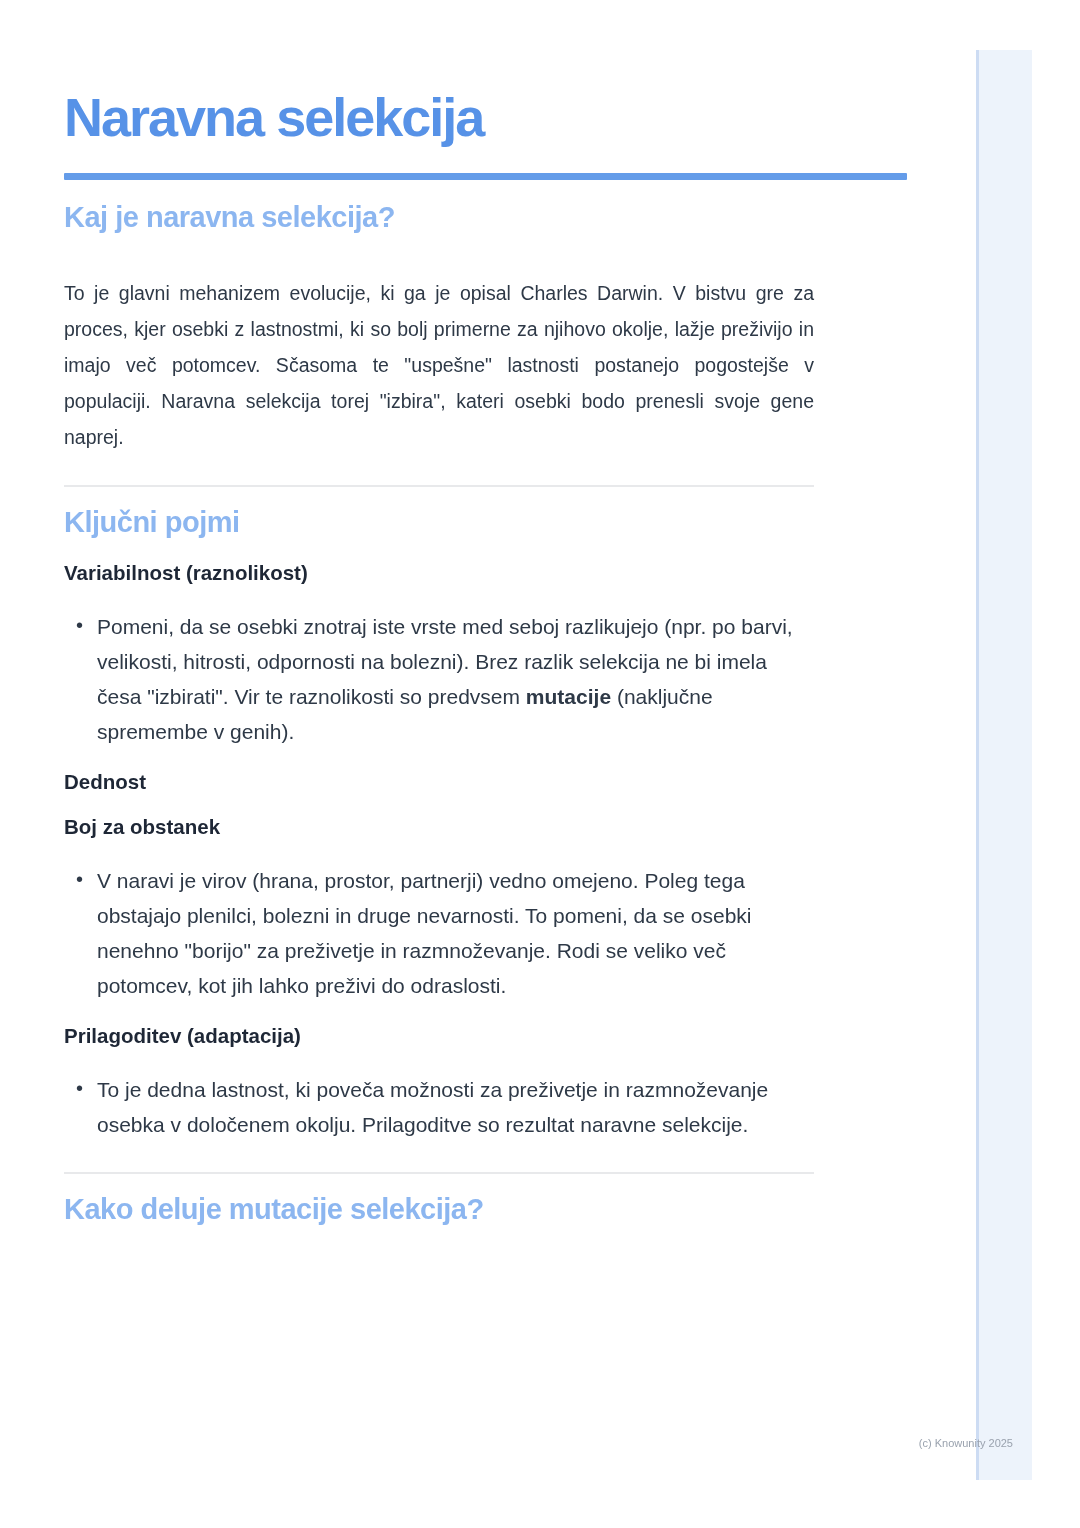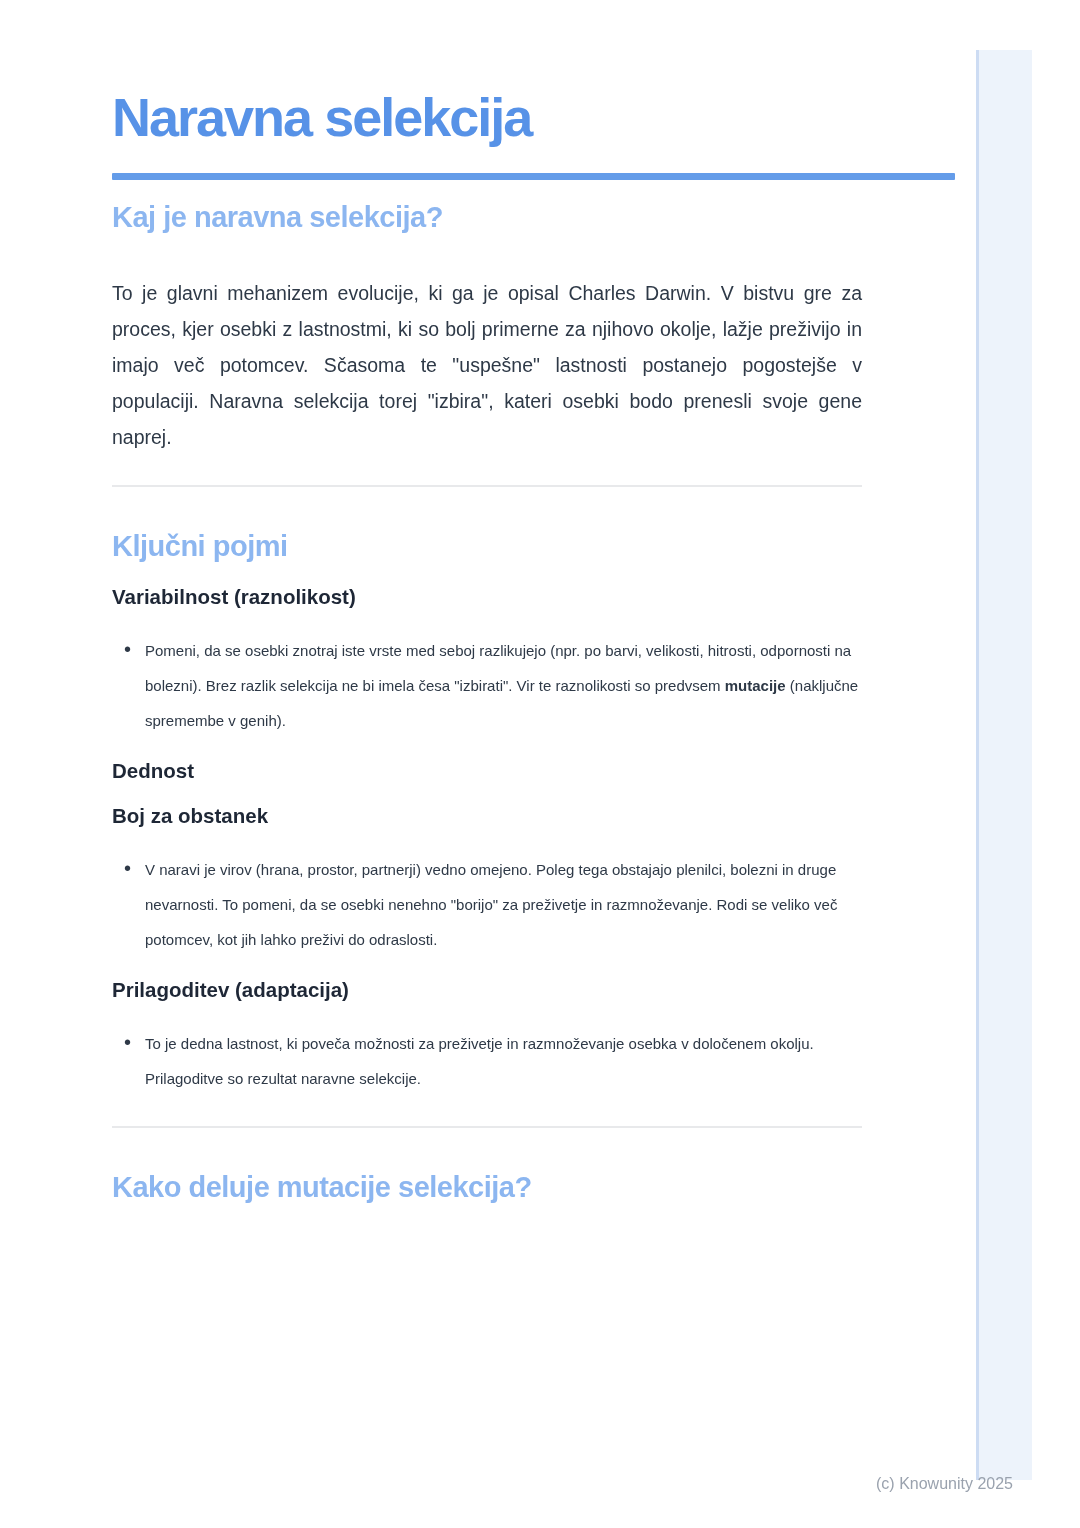--- a/index.html
+++ b/index.html
@@ -26,21 +26,21 @@
   }
   .stripe{
     position:absolute;
     top:50px;right:48px;
     width:56px;height:1430px;
     background:var(--stripe-bg);
     border-left:3px solid var(--stripe-border);
   }
   .content{
     position:relative;
-    padding:88px 0 0 112px;
+    padding:88px 0 0 64px;
     width:935px;
   }
   h1{
     font-size:54px;
     font-weight:bold;
     letter-spacing:-2px;
     line-height:1.1;
     color:var(--title-blue);
   }
   .rule{
@@ -48,21 +48,21 @@
     margin-top:26px;
     background:var(--rule-blue);
     border-radius:1px;
   }
   h2{
     font-size:29px;
     font-weight:bold;
     letter-spacing:-0.5px;
     line-height:35px;
     color:var(--heading-blue);
-    margin-top:42px;
+    margin-top:18px;
   }
   h2.first{margin-top:20px;}
   h3{
     font-size:20.5px;
     font-weight:bold;
     line-height:25px;
     color:var(--heading-dark);
     margin-top:20px;
   }
   p.body{
@@ -89,36 +89,36 @@
     background:var(--divider-gray);
   }
   ul.bullets{
     list-style:none;
     margin-top:24px;
     padding-left:33px;
     width:750px;
   }
   ul.bullets li{
     position:relative;
-    font-size:15px;
+    font-size:21px;
     line-height:35px;
     color:var(--body-text);
   }
   ul.bullets li::before{
     content:"\2022";
     position:absolute;
     left:-21px;
     top:-1px;
     font-size:20px;
   }
   .footer{
     position:absolute;
-    top:1475px;
+    top:1437px;
     right:67px;
-    font-size:16px;
+    font-size:11px;
     color:var(--footer-gray);
     z-index:2;
   }
 </style>
 </head>
 <body>
 
 <aside class="stripe"></aside>
 
 <main class="content">

